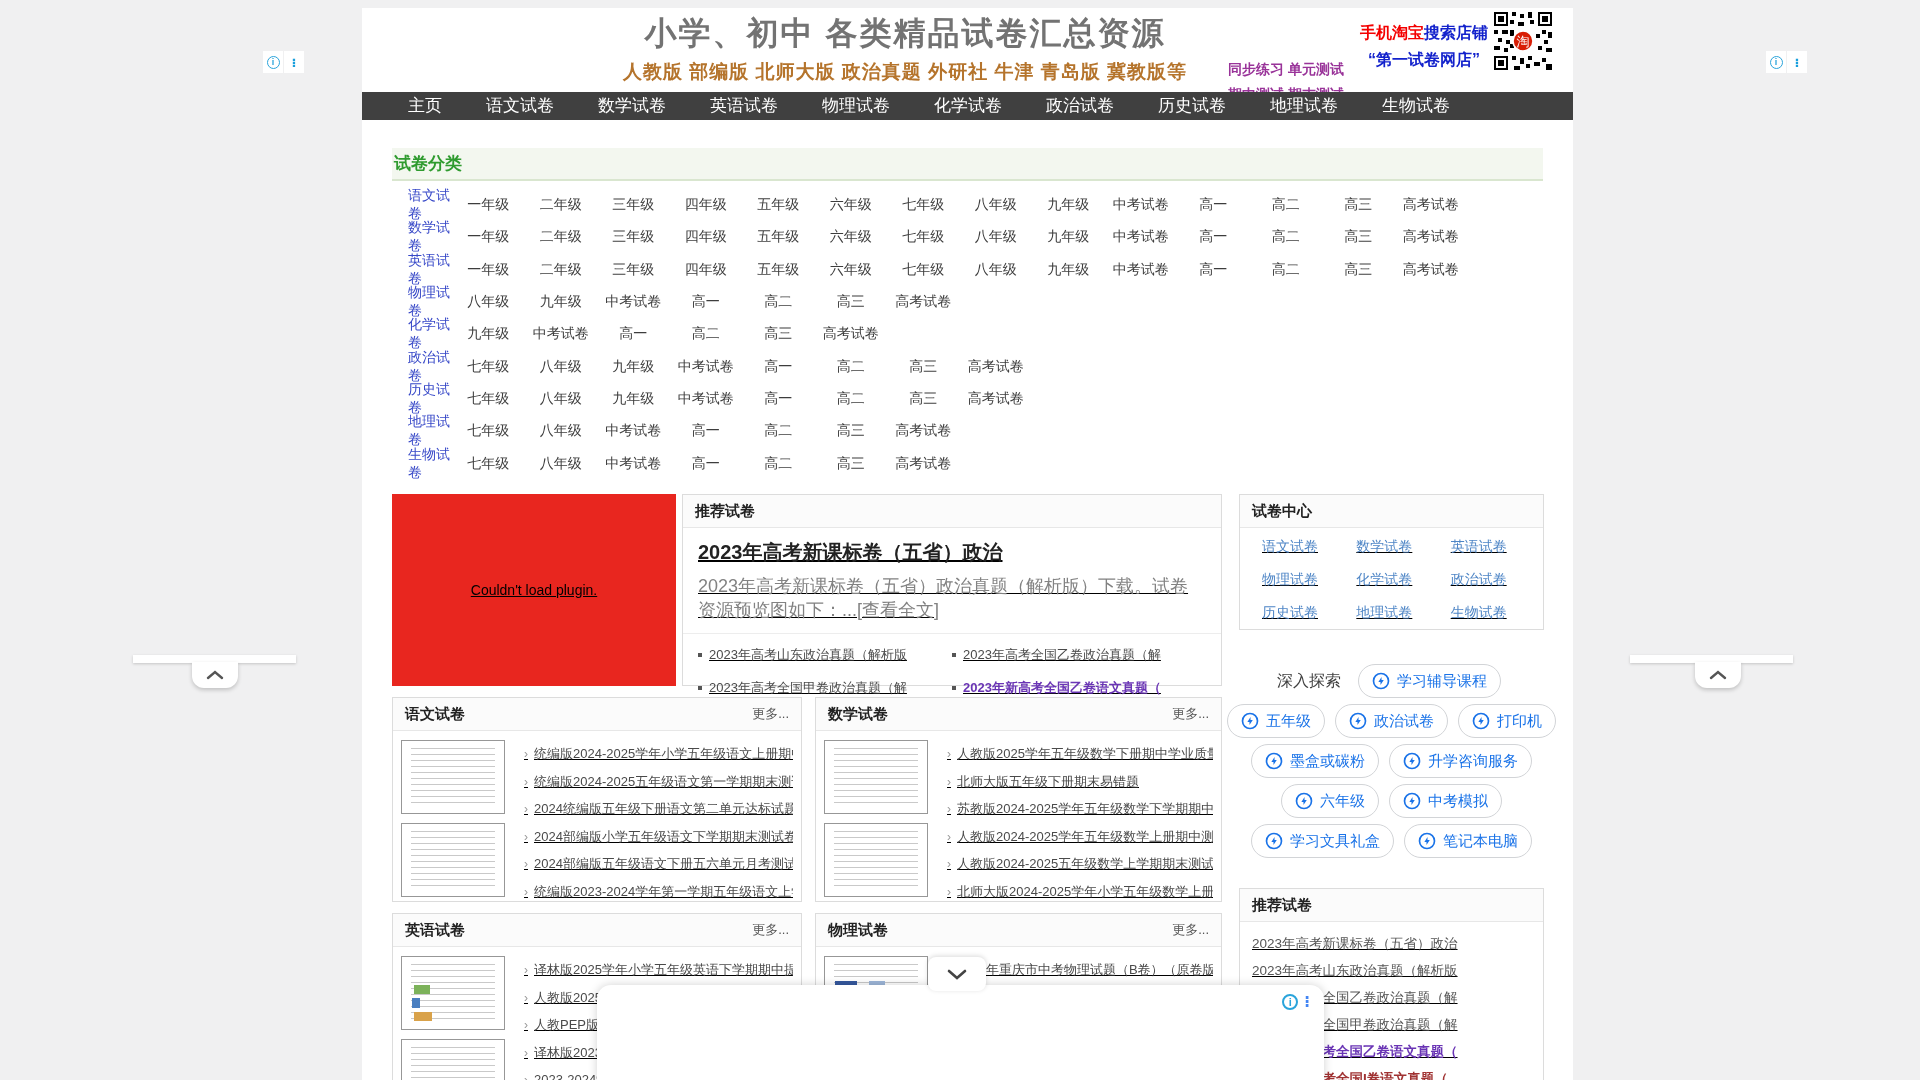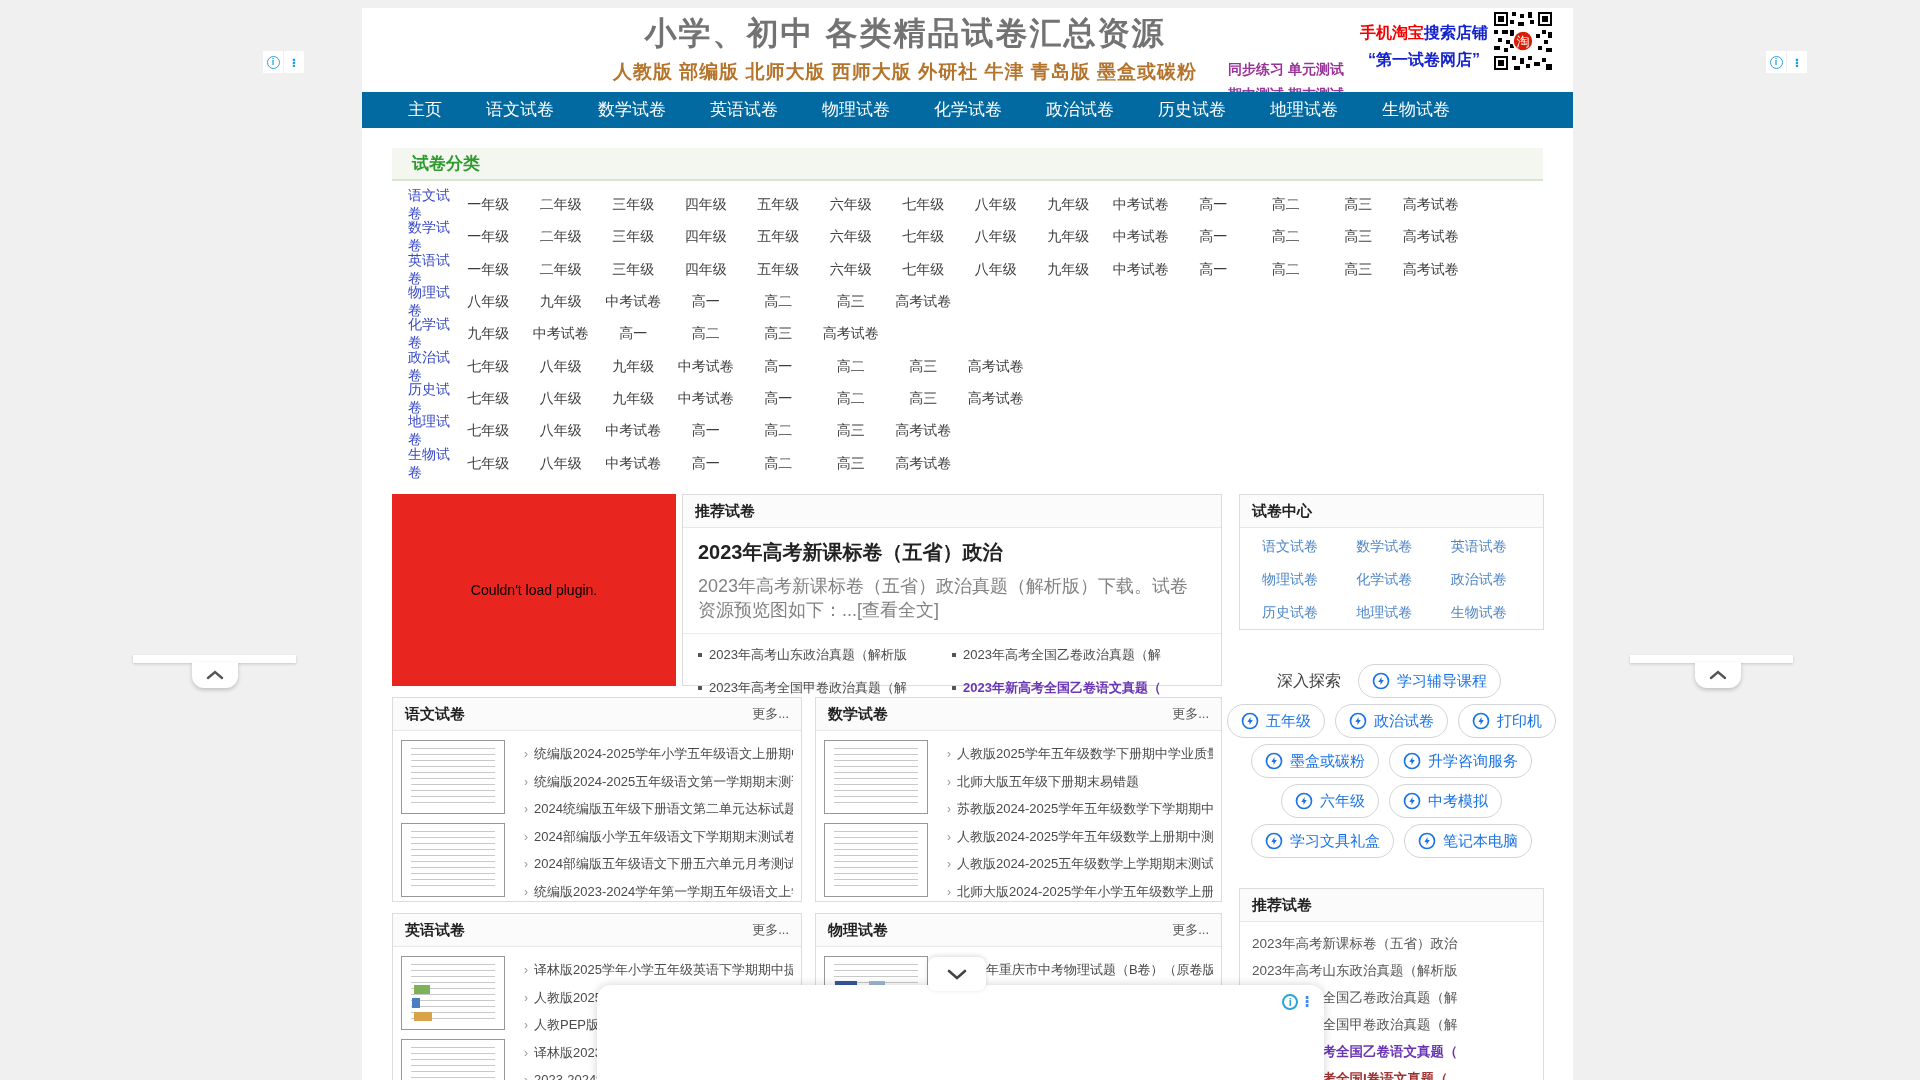--- a/index.html
+++ b/index.html
@@ -19,35 +19,35 @@
   .slogan-main { font-size:32px; font-weight:bold; color:#737373; letter-spacing:2px; }
   .slogan-sub { font-size:19px; font-weight:bold; color:#b5742c; margin-top:3px; letter-spacing:1px; }
   .promo { position:absolute; left:856px; top:13px; width:136px; text-align:center;
     font-size:14px; font-weight:bold; color:#993399; line-height:25px;margin-top:36px; }
   .taobao { position:absolute; left:992px; top:11px; width:140px; text-align:center;
     font-size:16px; font-weight:bold; line-height:27px; }
   .tb-red { color:#f40000; } .tb-blue { color:#1322cc; }
   .qr { position:absolute; left:1132px; top:4px; width:58px; height:58px; background:#fff; }
 
   
-  .nav { position:absolute; top:84px; left:0; width:100%; height:36px; background:#0369a1;
+  .nav { position:absolute; top:84px; left:0; width:100%; height:28px; background:#404040;
     display:flex; align-items:center; padding-left:34px; }
   .nav-item { color:#fff; font-size:17px; padding:0 12px; margin-right:20px; line-height:36px; }
 
   
   .cat-bar { position:absolute; top:140px; left:30px; right:30px; height:33px;
     background:#f3f7ef; border-bottom:2px solid #d9e6cf; line-height:31px;
-    padding-left:20px; font-size:17px; font-weight:bold; color:#2f9b2f; }
+    padding-left:2px; font-size:17px; font-weight:bold; color:#2f9b2f; }
   .cat-table { position:absolute; top:181px; left:30px; right:30px; }
   .cat-row { display:flex; height:32.3px; align-items:center; }
   .cat-label { width:60px; padding-left:16px; font-size:14px; color:#3849c8; flex-shrink:0; }
   .cat-cell { width:72.5px; text-align:center; font-size:14px; color:#3d3d3d; flex-shrink:0; }
 
   
-  .box { position:absolute; background:#fff; border:1px solid #dcdcdc; }
+  .box { position:absolute; background:#fff; border:1px solid #dcdcdc;text-decoration:underline; }
   .box-head { height:33px; line-height:32px; padding:0 12px; border-bottom:1px solid #e7e7e7;
     background:#fbfbfb; overflow:hidden; }
   .box-title { font-weight:bold; font-size:15px; color:#222; float:left; }
   .box-more { float:right; font-size:13px; color:#555; }
 
   
   #plugin-box { left:30px; top:486px; width:284px; height:192px; background:#e8261f;
     border:none; display:flex; align-items:center; justify-content:center; }
   #plugin-box span { color:#000000; font-size:14px; }
 
@@ -156,21 +156,21 @@
   <svg width="18" height="10" viewBox="0 0 18 10">
       <path d="M2 8l7-6 7 6" fill="none" stroke="#555" stroke-width="2.4" stroke-linecap="round"></path>
     </svg>
 </div>
 
 <div id="content">
 
   <div class="site-header">
     <div class="slogan">
       <div class="slogan-main">小学、初中 各类精品试卷汇总资源</div>
-      <div class="slogan-sub">人教版 部编版 北师大版 西师大版 外研社 牛津 青岛版  墨盒或碳粉</div>
+      <div class="slogan-sub">人教版 部编版 北师大版 政治真题 外研社 牛津 青岛版  冀教版等</div>
     </div>
     <div class="promo">
       <div>同步练习 单元测试</div>
       <div>期中测试 期末测试</div>
     </div>
     <div class="taobao">
       <div><span class="tb-red">手机淘宝</span><span class="tb-blue">搜索店铺</span></div>
       <div class="tb-blue">“第一试卷网店”</div>
     </div>
     <div class="qr">

